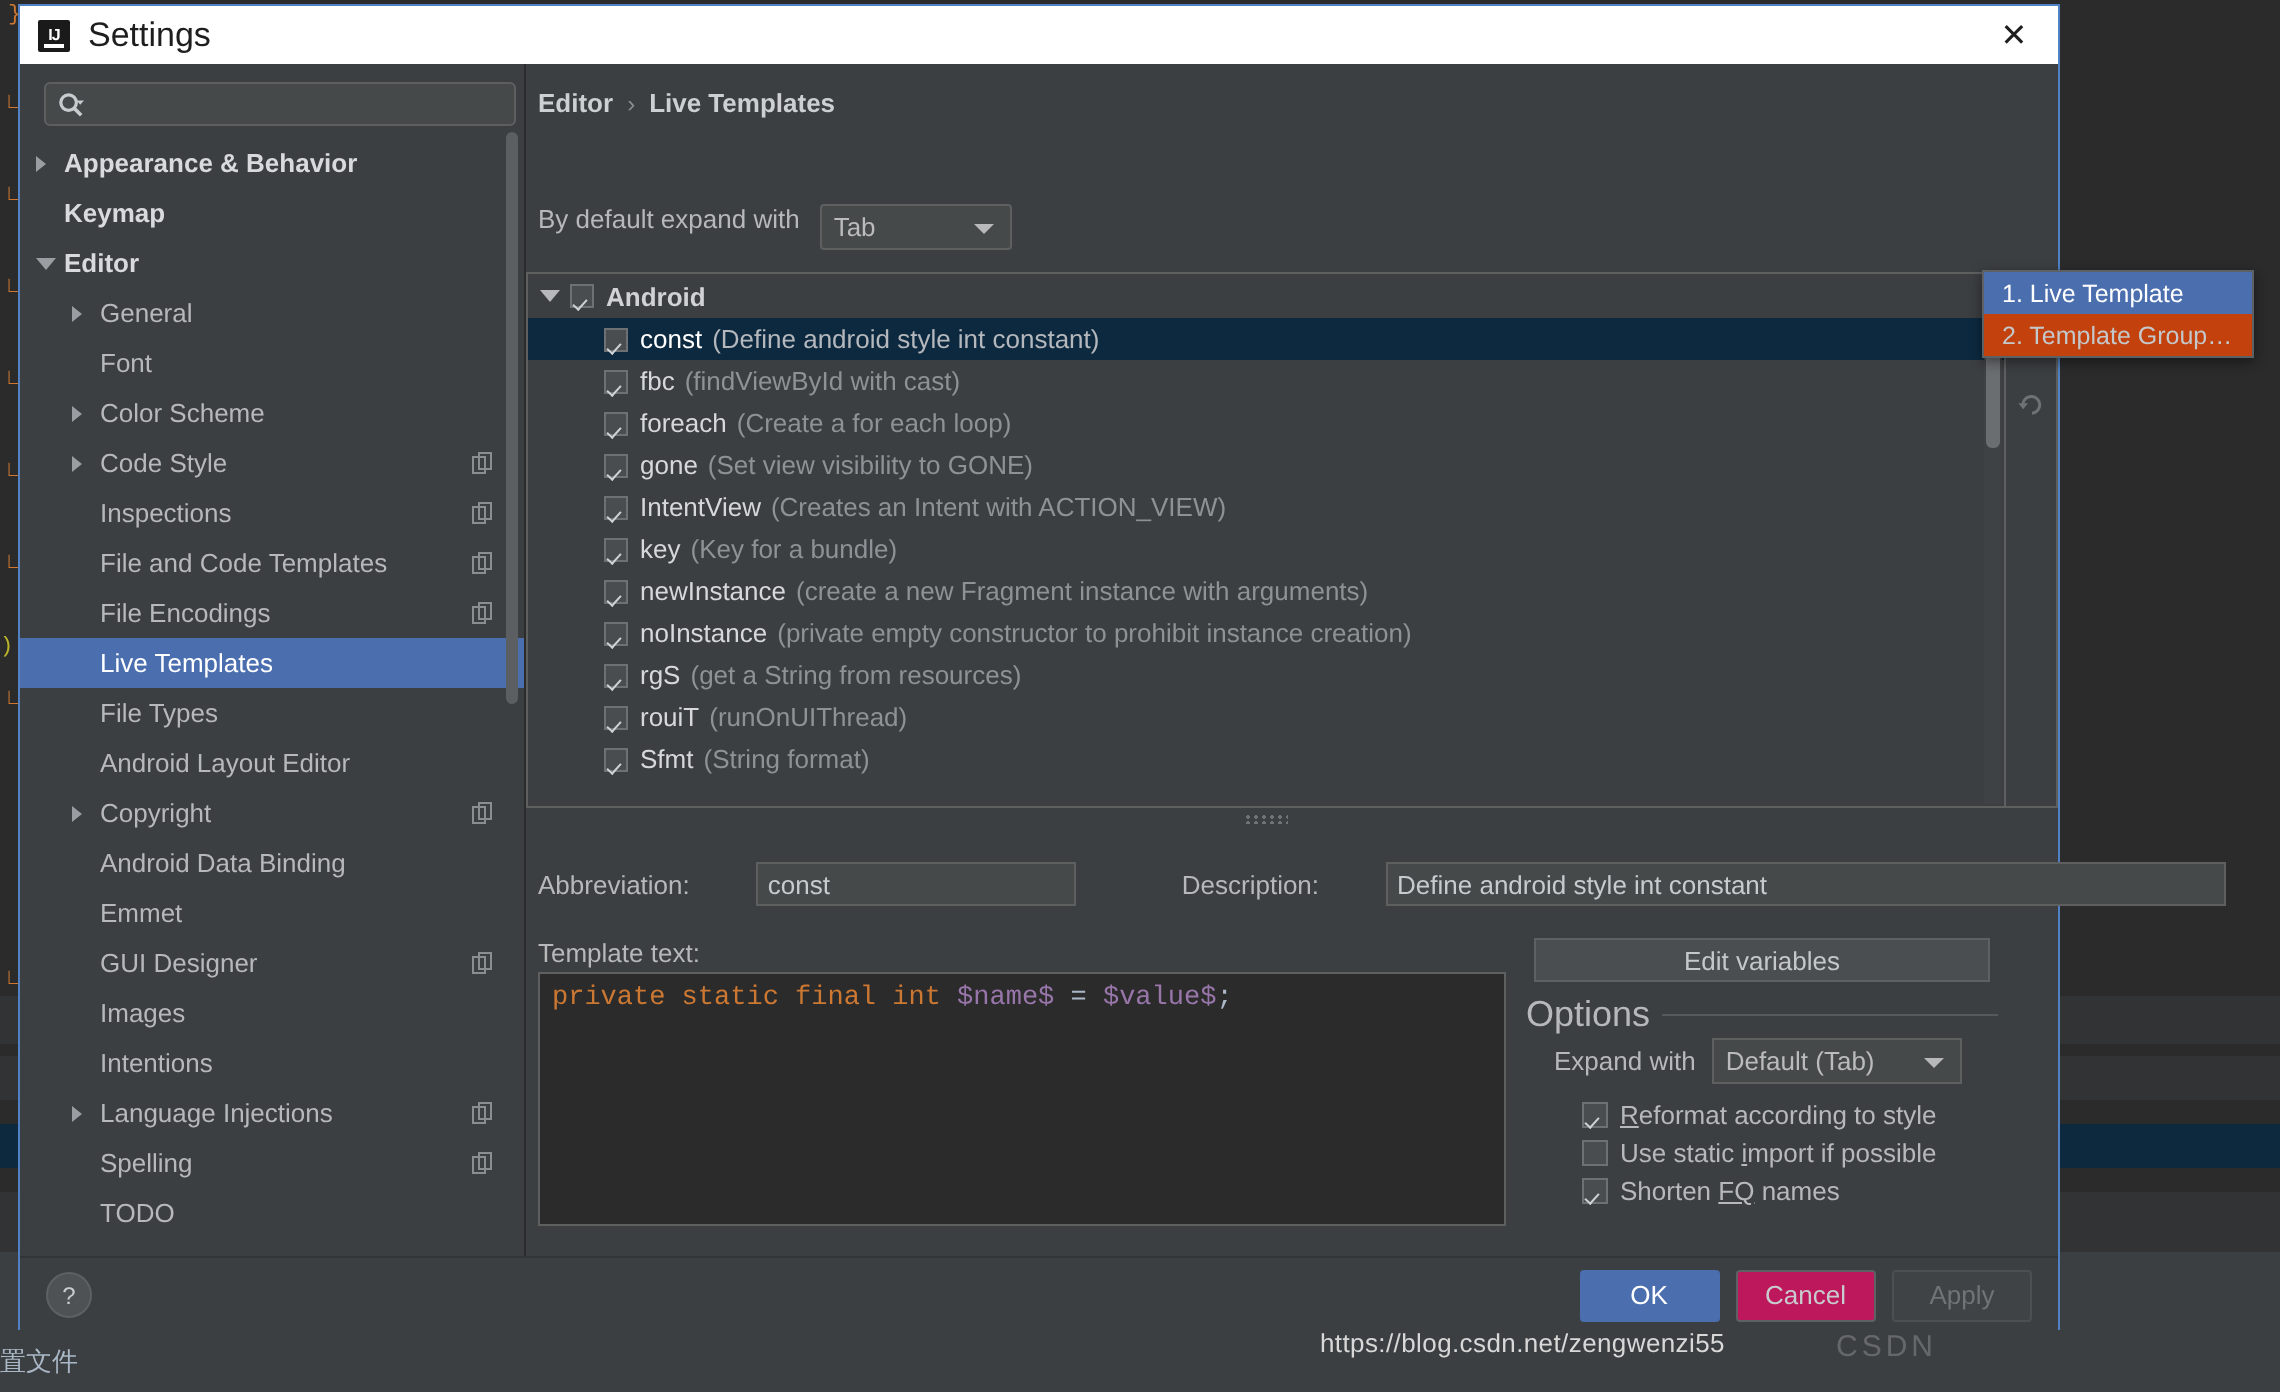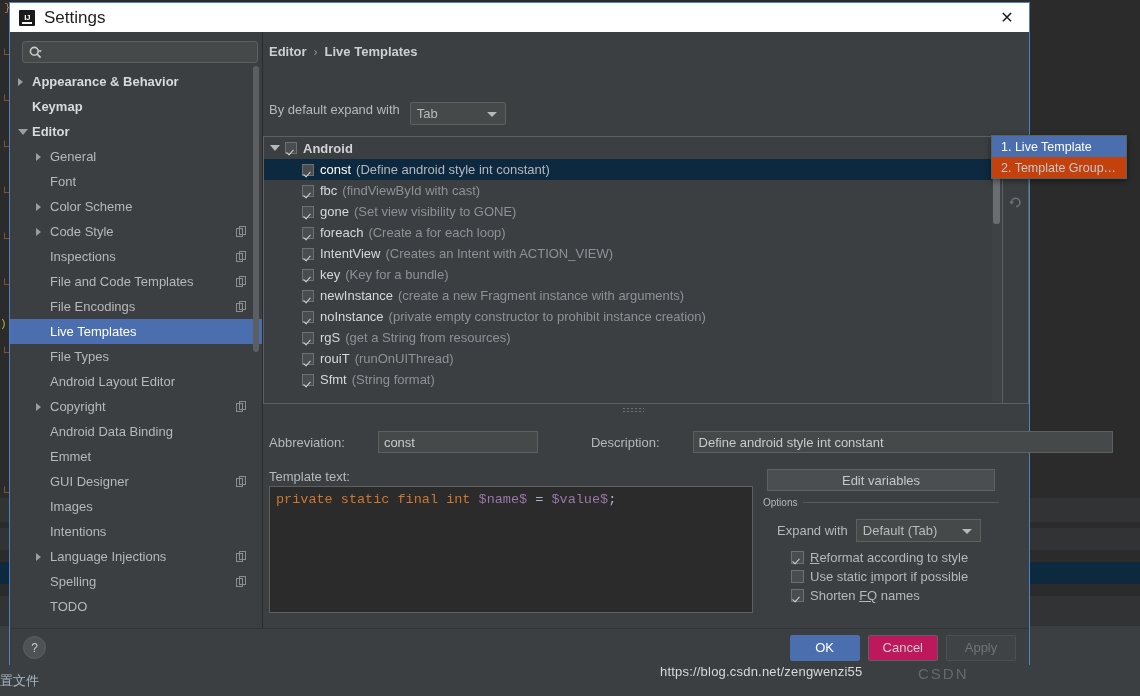--- a/index.html
+++ b/index.html
@@ -413,21 +413,21 @@
     color: #c5c8ca;
     font-size: 13px;
     display: flex; align-items: center; justify-content: center;
     cursor: pointer;
   }
   .options-legend {
     position: absolute; left: 500px; top: 80px;
     width: 236px;
     display: flex; align-items: center; gap: 6px;
   }
-  .options-legend .txt { font-size: 10px; color: #b6b8ba; }
+  .options-legend .txt { font-size: 18px; color: #b6b8ba; }
   .options-legend .line { flex: 1; height: 1px; background: #575a5c; }
 
   .opt-expand {
     position: absolute; left: 514px; top: 102px;
     display: flex; align-items: center;
   }
   .opt-expand .combo2 {
     margin-left: 8px;
     width: 125px; height: 23px;
     background: #45494a;
@@ -692,27 +692,27 @@
               <span class="abbr">const</span>
               <span class="desc">(Define android style int constant)</span>
             </div>
             <div class="tmpl-row">
               <span class="cb on"></span>
               <span class="abbr">fbc</span>
               <span class="desc">(findViewById with cast)</span>
             </div>
             <div class="tmpl-row">
               <span class="cb on"></span>
+              <span class="abbr">foreach</span>
+              <span class="desc">(Create a for each loop)</span>
+            </div>
+            <div class="tmpl-row">
+              <span class="cb on"></span>
               <span class="abbr">gone</span>
               <span class="desc">(Set view visibility to GONE)</span>
-            </div>
-            <div class="tmpl-row">
-              <span class="cb on"></span>
-              <span class="abbr">foreach</span>
-              <span class="desc">(Create a for each loop)</span>
             </div>
             <div class="tmpl-row">
               <span class="cb on"></span>
               <span class="abbr">IntentView</span>
               <span class="desc">(Creates an Intent with ACTION_VIEW)</span>
             </div>
             <div class="tmpl-row">
               <span class="cb on"></span>
               <span class="abbr">key</span>
               <span class="desc">(Key for a bundle)</span>

